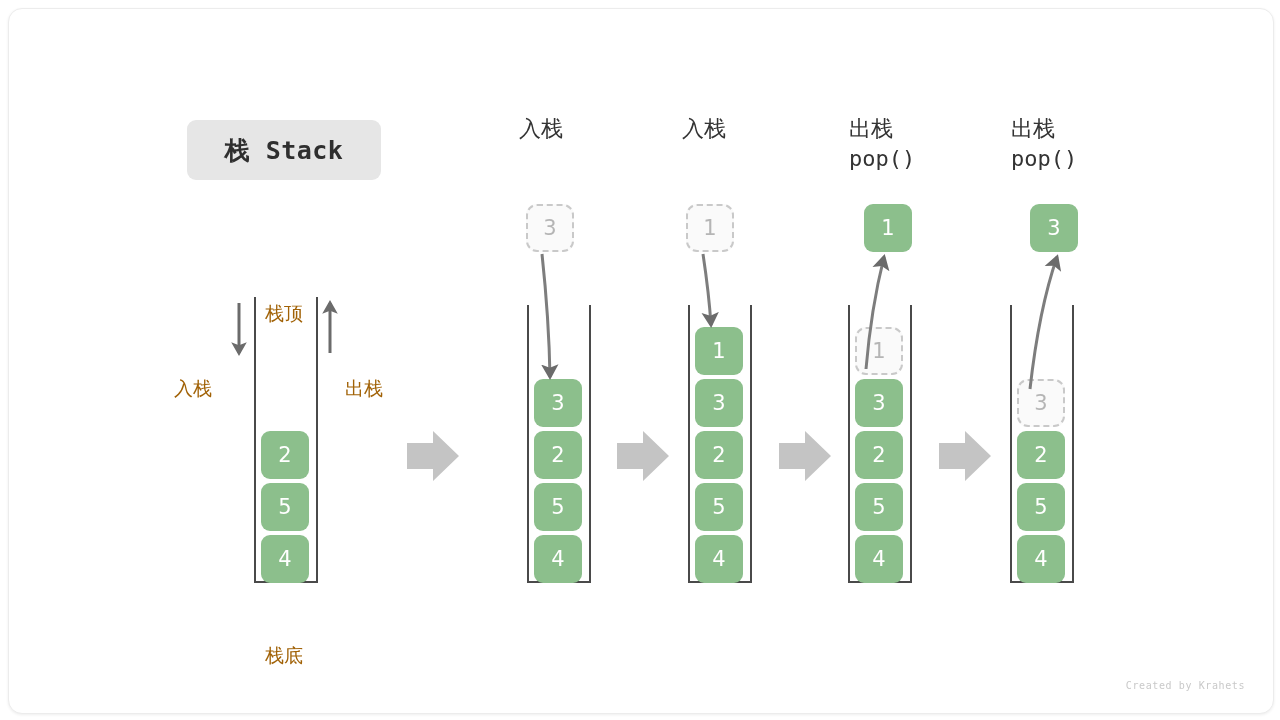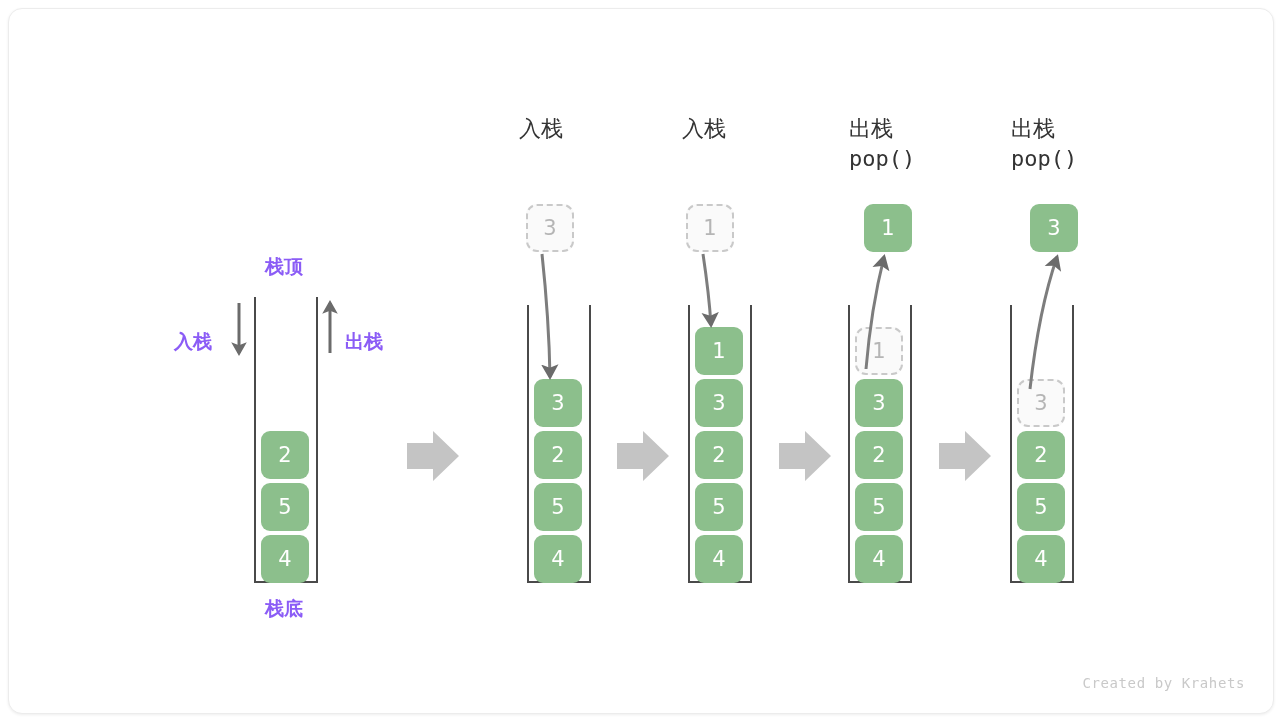--- a/index.html
+++ b/index.html
@@ -99,47 +99,51 @@
     background: #fafafa;
     color: #b5b5b5;
     border: 2px dashed #c9c9c9;
     box-sizing: border-box;
     border-radius: 11px;
   }
 
   
   .cjk-label {
     font-size: 19px;
-    font-weight: bold;
-    color: #8b5cf6;
+    font-weight: normal;
+    color: #a16207;
     font-family: "DejaVu Sans", "Liberation Sans", sans-serif;
     white-space: nowrap;
+    margin-top: 47px;
   }
 
   
   #footer {
     right: 28px; bottom: 22px;
     font-family: "DejaVu Sans Mono", "Liberation Mono", monospace;
-    font-size: 14px;
+    font-size: 10px;
     color: #c9c9c9;
     letter-spacing: 0.6px;
   }
 
   svg.overlay {
     position: absolute;
     left: 0; top: 0;
     width: 1264px; height: 704px;
     pointer-events: none;
   }
 </style>
 </head>
 <body>
 
 <div id="canvas">
 
+  <div class="abs" id="title-badge">
+    <span class="txt">栈 Stack</span>
+  </div>
 
   <div class="abs cjk-label" style="left:256px; top:245px;">栈顶</div>
   <div class="abs cjk-label" style="left:256px; top:587px;">栈底</div>
 
   <div class="abs cjk-label" style="left:165px; top:320px;">入栈</div>
   <div class="abs cjk-label" style="left:336px; top:320px;">出栈</div>
 
   <div class="abs col-head" style="left:510px; top:105px;">
     <span class="l1">入栈</span>
   </div>

